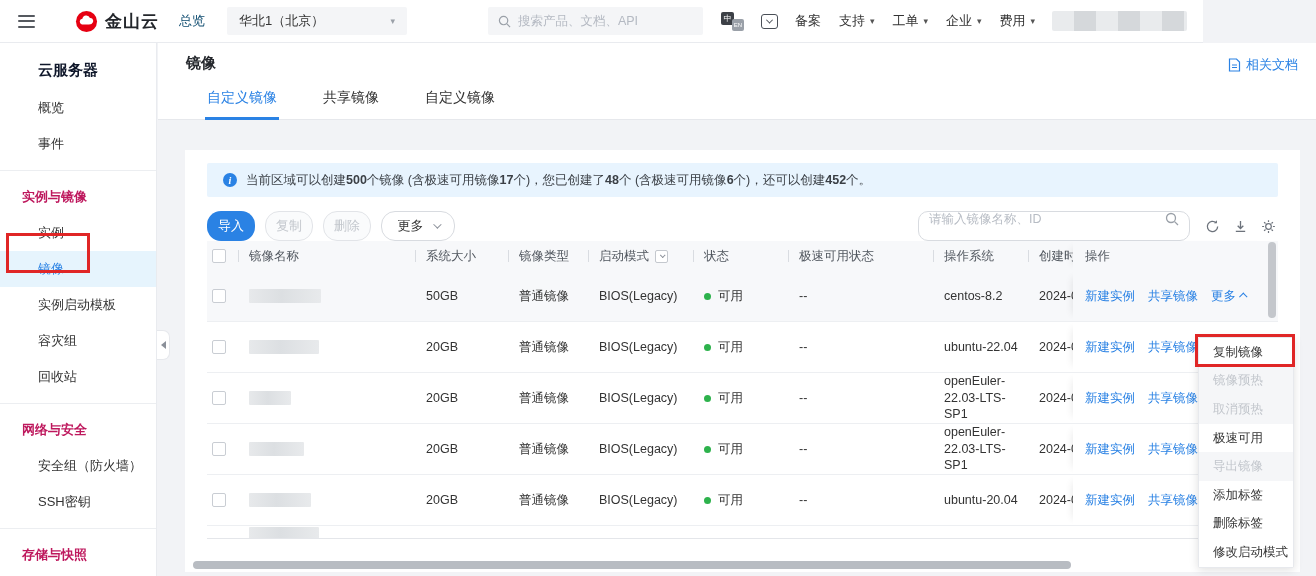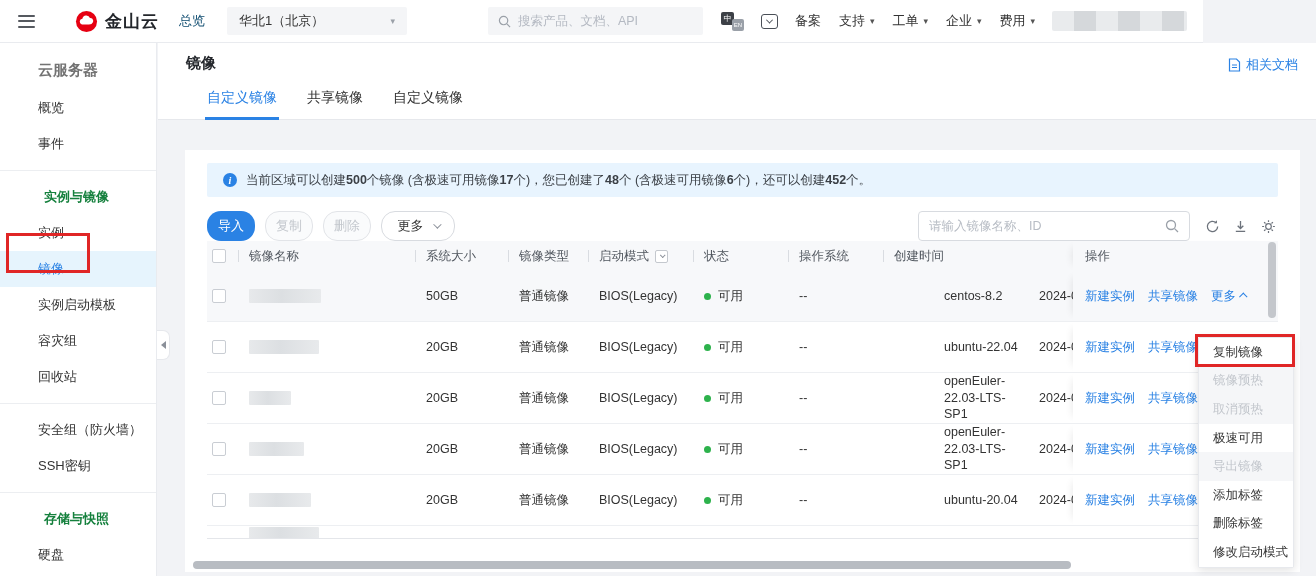--- a/index.html
+++ b/index.html
@@ -25,51 +25,51 @@
   .nav-item .caret-down{margin-left:0;color:#555}
   .redacted-account{width:135px;height:20px;border-radius:2px;background:repeating-linear-gradient(90deg,#e9ebed 0 22px,#d5d8db 22px 44px)}
   .lang-icon{position:relative;width:23px;height:19px;display:inline-block}
   .lang-icon .zh{position:absolute;left:0;top:0;width:13px;height:13px;background:#3c4046;border-radius:2px;color:#fff;font-size:8px;display:flex;align-items:center;justify-content:center}
   .lang-icon .en{position:absolute;right:0;bottom:0;width:12px;height:12px;background:#9aa0a8;border-radius:2px;color:#fff;font-size:6px;display:flex;align-items:center;justify-content:center}
   .msg-icon{width:17px;height:15px;border:1.3px solid #4a4f57;border-radius:3px;display:inline-flex;align-items:center;justify-content:center}
   .msg-icon b{width:5px;height:5px;border-right:1.3px solid #4a4f57;border-bottom:1.3px solid #4a4f57;transform:rotate(45deg) translate(-1px,-1px)}
 
   
   .sidebar{position:absolute;left:0;top:43px;width:157px;bottom:0;background:#fff;border-right:1px solid #e9ebef;z-index:20}
-  .side-title{margin:18px 0 10px 38px;font-size:15px;font-weight:bold;color:#737373}
+  .side-title{margin:18px 0 10px 38px;font-size:15px;font-weight:bold;color:#0f172a}
   .side-item{height:36px;line-height:36px;padding-left:38px;color:#333;cursor:pointer;white-space:nowrap}
   .side-item.active{background:#e6f4fd;color:var(--primary,#2a82e4)}
-  .side-header{height:36px;line-height:36px;padding-left:44px;font-weight:bold;color:#15803d}
+  .side-header{height:36px;line-height:36px;padding-left:22px;font-weight:bold;color:#be185d}
   .side-divider{height:1px;background:#eceef1;margin:8px 0}
   .side-annotation{position:absolute;left:6px;top:190px;width:84px;height:40px;border:3px solid var(--annotation-red,#e02626);z-index:26;pointer-events:none}
   .collapse-handle{position:absolute;left:157px;top:330px;width:13px;height:30px;background:#fff;border:1px solid #e6e8ec;border-left:none;border-radius:0 7px 7px 0;z-index:21;display:flex;align-items:center;justify-content:center;cursor:pointer}
   .tri-left{width:0;height:0;border-top:4px solid transparent;border-bottom:4px solid transparent;border-right:5px solid #8b9099}
 
   
   .content-head{position:absolute;left:158px;top:43px;right:0;height:77px;background:#fff;border-bottom:1px solid #e6e8ec;z-index:5}
   .page-title{position:absolute;left:28px;top:11px;font-size:15px;font-weight:bold;color:#25282d}
   .doc-link{position:absolute;right:18px;top:13px;color:var(--primary,#2a82e4);display:flex;align-items:center;gap:5px;font-size:13px;cursor:pointer}
-  .tabs{position:absolute;left:49px;bottom:0;display:flex;gap:30px}
+  .tabs{position:absolute;left:49px;bottom:0;display:flex;gap:46px}
   .tab{padding:0 0 12px;font-size:14px;color:#333;position:relative;cursor:pointer}
   .tab.active{color:var(--primary,#2a82e4)}
   .tab.active::after{content:"";position:absolute;left:-2px;right:-2px;bottom:-1px;height:3px;background:var(--primary,#2a82e4)}
 
   
   .card{position:absolute;left:185px;top:150px;width:1115px;height:422px;background:#fff;padding:0 22px;z-index:6}
   .banner{margin-top:13px;height:34px;background:var(--banner-bg,#e8f4fe);border-radius:2px;display:flex;align-items:center;padding:0 16px;font-size:12.5px;color:#3a3f45}
   .banner b{font-weight:bold}
   .info-icon{flex:none;width:14px;height:14px;border-radius:50%;background:var(--primary,#2a82e4);color:#fff;font-size:10px;font-weight:bold;font-style:italic;font-family:"Liberation Serif",serif;display:flex;align-items:center;justify-content:center;margin-right:9px}
 
   .toolbar{margin-top:14px;display:flex;align-items:center}
   .btn{height:30px;border-radius:14px;font-size:13px;display:inline-flex;align-items:center;justify-content:center;cursor:pointer}
   .btn-primary{width:48px;background:var(--primary,#2a82e4);color:#fff;border:none}
   .btn-disabled{width:48px;background:#fafbfc;border:1px solid #e2e4e8;color:#c3c7cd;margin-left:10px;cursor:not-allowed}
   .btn-more{width:74px;background:#fff;border:1px solid #d8dbe0;color:#333;margin-left:10px;gap:9px}
   .toolbar-right{margin-left:auto;display:flex;align-items:center}
-  .search-box{width:272px;height:30px;border:1px solid #d8dbe0;border-radius:4px;display:flex;align-items:center;padding:0 10px}
+  .search-box{width:272px;height:30px;border:1px solid #d8dbe0;border-radius:10px;display:flex;align-items:flex-start;padding:0 10px}
   .search-box input{border:none;outline:none;flex:1;font-size:12.5px;color:#333}
   .search-box input::placeholder{color:#b7bcc4}
   .tool-icons{display:flex;align-items:center;gap:13px;margin-left:15px;margin-right:2px}
   .tool-icons span{cursor:pointer;display:inline-flex}
 
   
   .table{position:relative;font-size:12.5px}
   .trow{display:flex;align-items:center;position:relative;height:51px;border-bottom:1px solid #edeff2;background:#fff}
   .trow.thead{height:30px;background:var(--header-bg,#f7f8fa);border-bottom:none;color:#50565e}
   .trow.hl{background:#f7f8fa}
@@ -174,20 +174,21 @@
       <div class="side-item">概览</div>
       <div class="side-item">事件</div>
       <div class="side-divider"></div>
       <div class="side-header">实例与镜像</div>
       <div class="side-item">实例</div>
       <div class="side-item active">镜像</div>
       <div class="side-item">实例启动模板</div>
       <div class="side-item">容灾组</div>
       <div class="side-item">回收站</div>
       <div class="side-divider"></div>
+      <div class="side-header">网络与安全</div>
       <div class="side-item">安全组（防火墙）</div>
       <div class="side-item">SSH密钥</div>
       <div class="side-divider"></div>
       <div class="side-header">存储与快照</div>
       <div class="side-item">硬盘</div>
     </div>
   <div class="side-annotation"></div>
 </div>
 <div class="collapse-handle">
   <span class="tri-left"></span>
@@ -272,20 +273,23 @@
         </div>
         <div class="cell hsep c4">
           <span>启动模式</span>
           <span class="filter-box">
             <span class="chev"></span>
           </span>
         </div>
         <div class="cell hsep c5">
           <span>状态</span>
         </div>
+        <div class="cell hsep c6">
+          <span>极速可用状态</span>
+        </div>
         <div class="cell hsep c7">
           <span>操作系统</span>
         </div>
         <div class="cell hsep c8">
           <span>创建时间</span>
         </div>
         <div class="cell cop">
           <span>操作</span>
         </div>
       </div>

